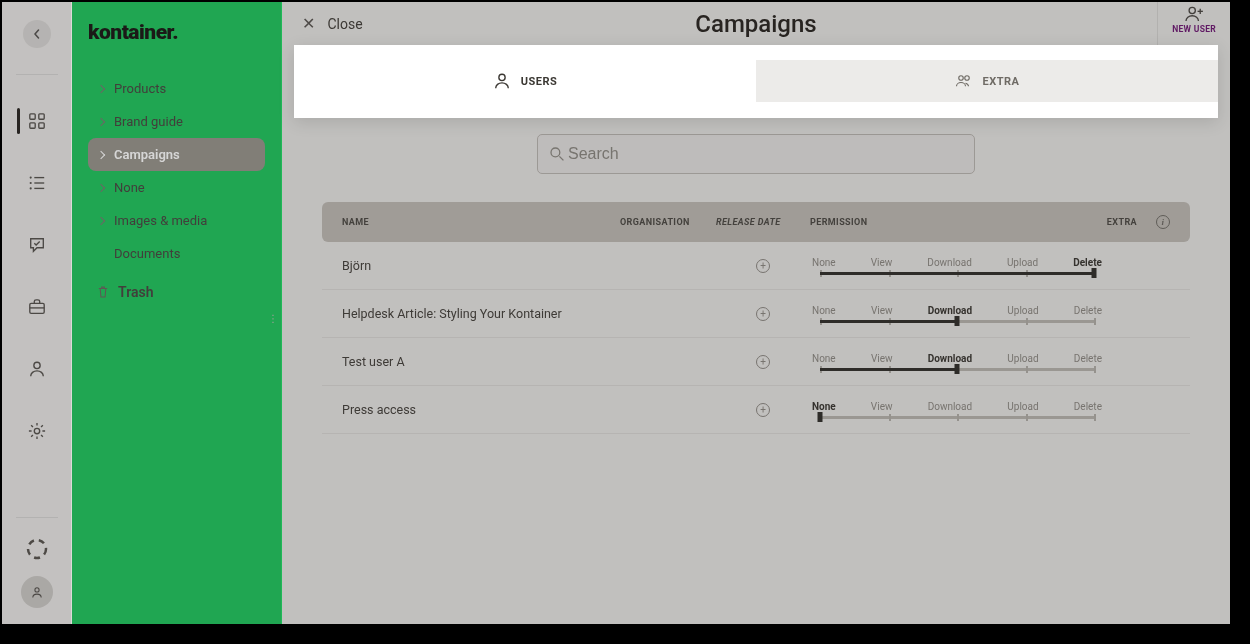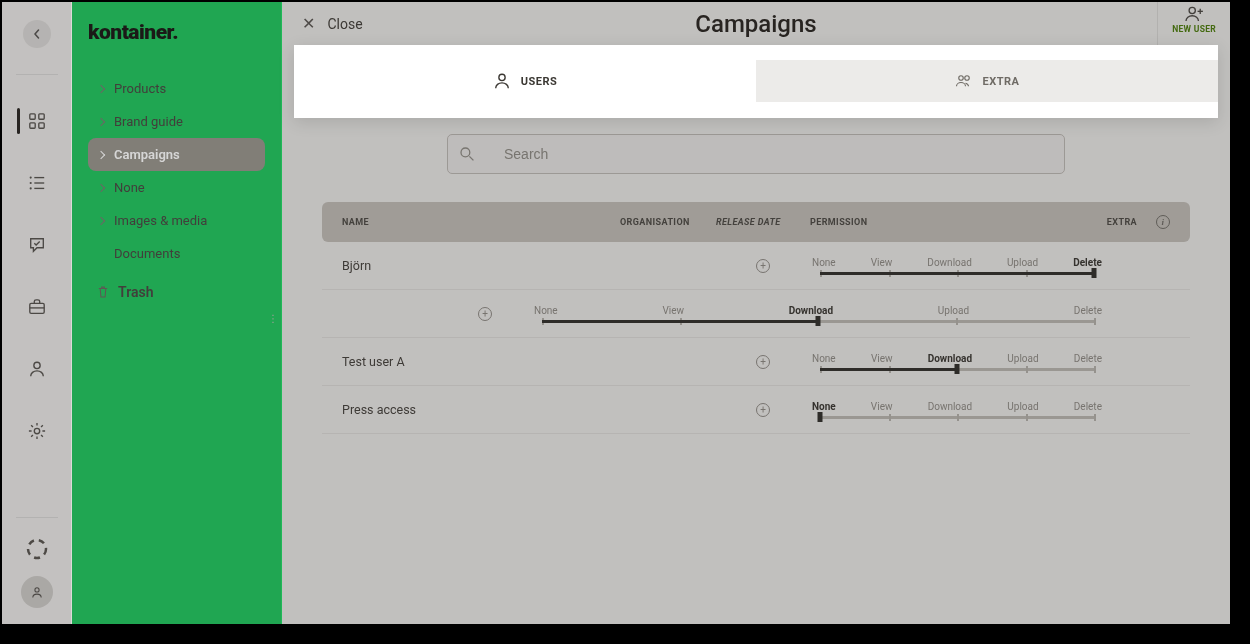--- a/index.html
+++ b/index.html
@@ -22,32 +22,32 @@
     .nav-item.empty-chev .chev { border: none; width: 6px; }
     .nav-item.active { background: #98948c; color: #fff; font-weight: 600; }
     .nav-item.active .chev { border-color: #fff; }
     .nav-trash { margin-top: 14px; display: flex; align-items: center; gap: 8px; font-size: 14px; color: #4a4743; font-weight: 600; padding-left: 8px; }
     .nav-drag { position: absolute; left: 266px; top: 311px; width: 10px; color: #a39f9a; font-size: 10px; letter-spacing: 1px; }
     .main { flex: 1; background: #e6e4e2; position: relative; }
     .main-header { height: 43px; display: flex; align-items: center; padding: 0 20px; }
     .close-btn { display: flex; align-items: center; gap: 12px; font-size: 14px; color: #44403b; cursor: pointer; }
     .close-x { font-size: 16px; color: #5a5652; }
     .title { position: absolute; left: 50%; transform: translateX(-50%); font-size: 24px; font-weight: 500; color: #2b2723; }
-    .new-user { position: absolute; right: 0; top: 0; height: 43px; border-left: 1px solid rgba(0,0,0,0.08); padding: 4px 14px 0 14px; text-align: center; cursor: pointer; color: #4d7c0f; }
+    .new-user { position: absolute; right: 0; top: 0; height: 43px; border-left: 1px solid rgba(0,0,0,0.08); padding: 4px 14px 0 14px; text-align: center; cursor: pointer; color: #701a75; }
     .new-user .nu-icon { display: block; margin: 0 auto; }
     .new-user .nu-label { font-size: 8.5px; font-weight: 700; letter-spacing: 0.3px; display: block; margin-top: 2px; }
     .tabs-panel { background: #fff; border-radius: 0; box-shadow: 0 4px 16px rgba(0,0,0,0.12); margin: 0 12px 0 12px; overflow: hidden; }
     .tabs-inner { display: flex; margin: 15px 0 0 0; }
     .tab { flex: 1; height: 42px; display: flex; align-items: center; justify-content: center; gap: 10px; font-size: 11px; font-weight: 700; letter-spacing: 0.5px; color: #3b3833; cursor: pointer; }
     .tab.inactive { background: #ecebe9; color: #6f6b65; }
     .tab svg { width: 18px; height: 18px; }
     .tabs-bottom-pad { height: 16px; background: #fff; }
     .content-area { padding: 16px 40px 0 40px; }
     .search-wrap { display: flex; justify-content: center; margin-bottom: 28px; }
-    .search-input { width: 618px; height: 40px; border: 1px solid #b9b5b0; border-radius: 5px; background: #e2e0de; padding: 0 14px 0 56px; font-size: 14px; color: #4a4743; }
+    .search-input { width: 438px; height: 40px; border: 1px solid #b9b5b0; border-radius: 5px; background: #e2e0de; padding: 0 14px 0 30px; font-size: 16px; color: #4a4743; }
     .search-input::placeholder { color: #8c8882; }
     .search-box { position: relative; }
     .search-box .s-icon { position: absolute; left: 12px; top: 50%; transform: translateY(-50%); color: #8c8882; }
     .table { background: #e6e4e2; }
     .table-header { background: #bdb9b3; height: 40px; display: flex; align-items: center; padding: 0 20px; font-size: 9px; font-weight: 700; letter-spacing: 0.4px; color: #4e4a45; border-radius: 6px; }
     .col-name { width: 278px; }
     .col-org { width: 96px; }
     .col-date { width: 94px; font-style: italic; }
     .col-perm { flex: 1; }
     .col-extra { width: 66px; display: flex; align-items: center; gap: 19px; justify-content: flex-end; }
@@ -262,20 +262,21 @@
                     <div class="perm-tick" style="left:75%"></div>
                     <div class="perm-tick" style="left:100%"></div>
                   </div>
                   <div class="perm-fill" style="width:100%"></div>
                   <div class="perm-handle" style="left:100%"></div>
                 </div>
               </div>
               <div class="col-extra"></div>
             </div>
             <div class="table-row">
+              <div class="row-name">Helpdesk Article: Styling Your Kontainer</div>
               <div class="row-org"></div>
               <div class="row-date">
                 <div class="add-btn">+</div>
               </div>
               <div class="row-perm">
                 <div class="perm-labels">
                   <span class="">None</span>
                   <span class="">View</span>
                   <span class="active-lvl">Download</span>
                   <span class="">Upload</span>

